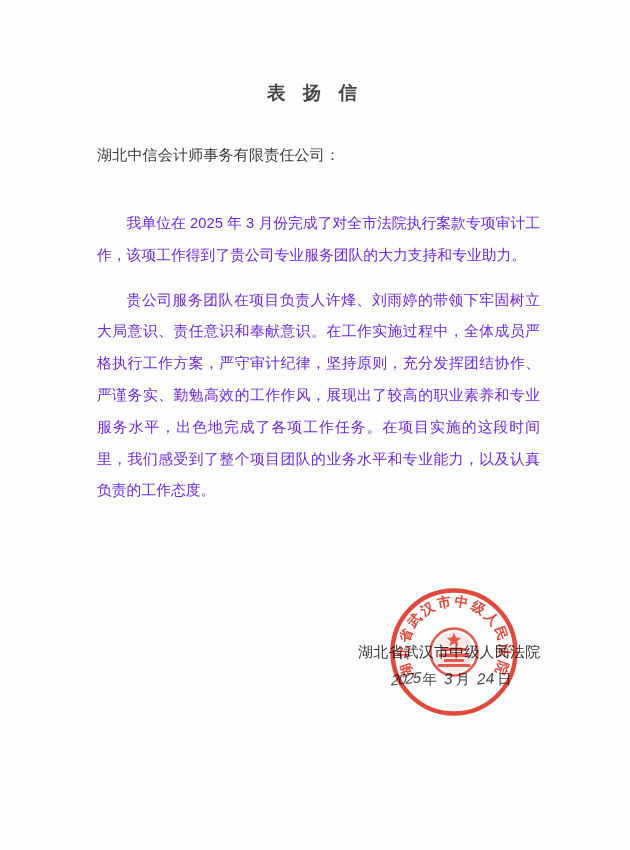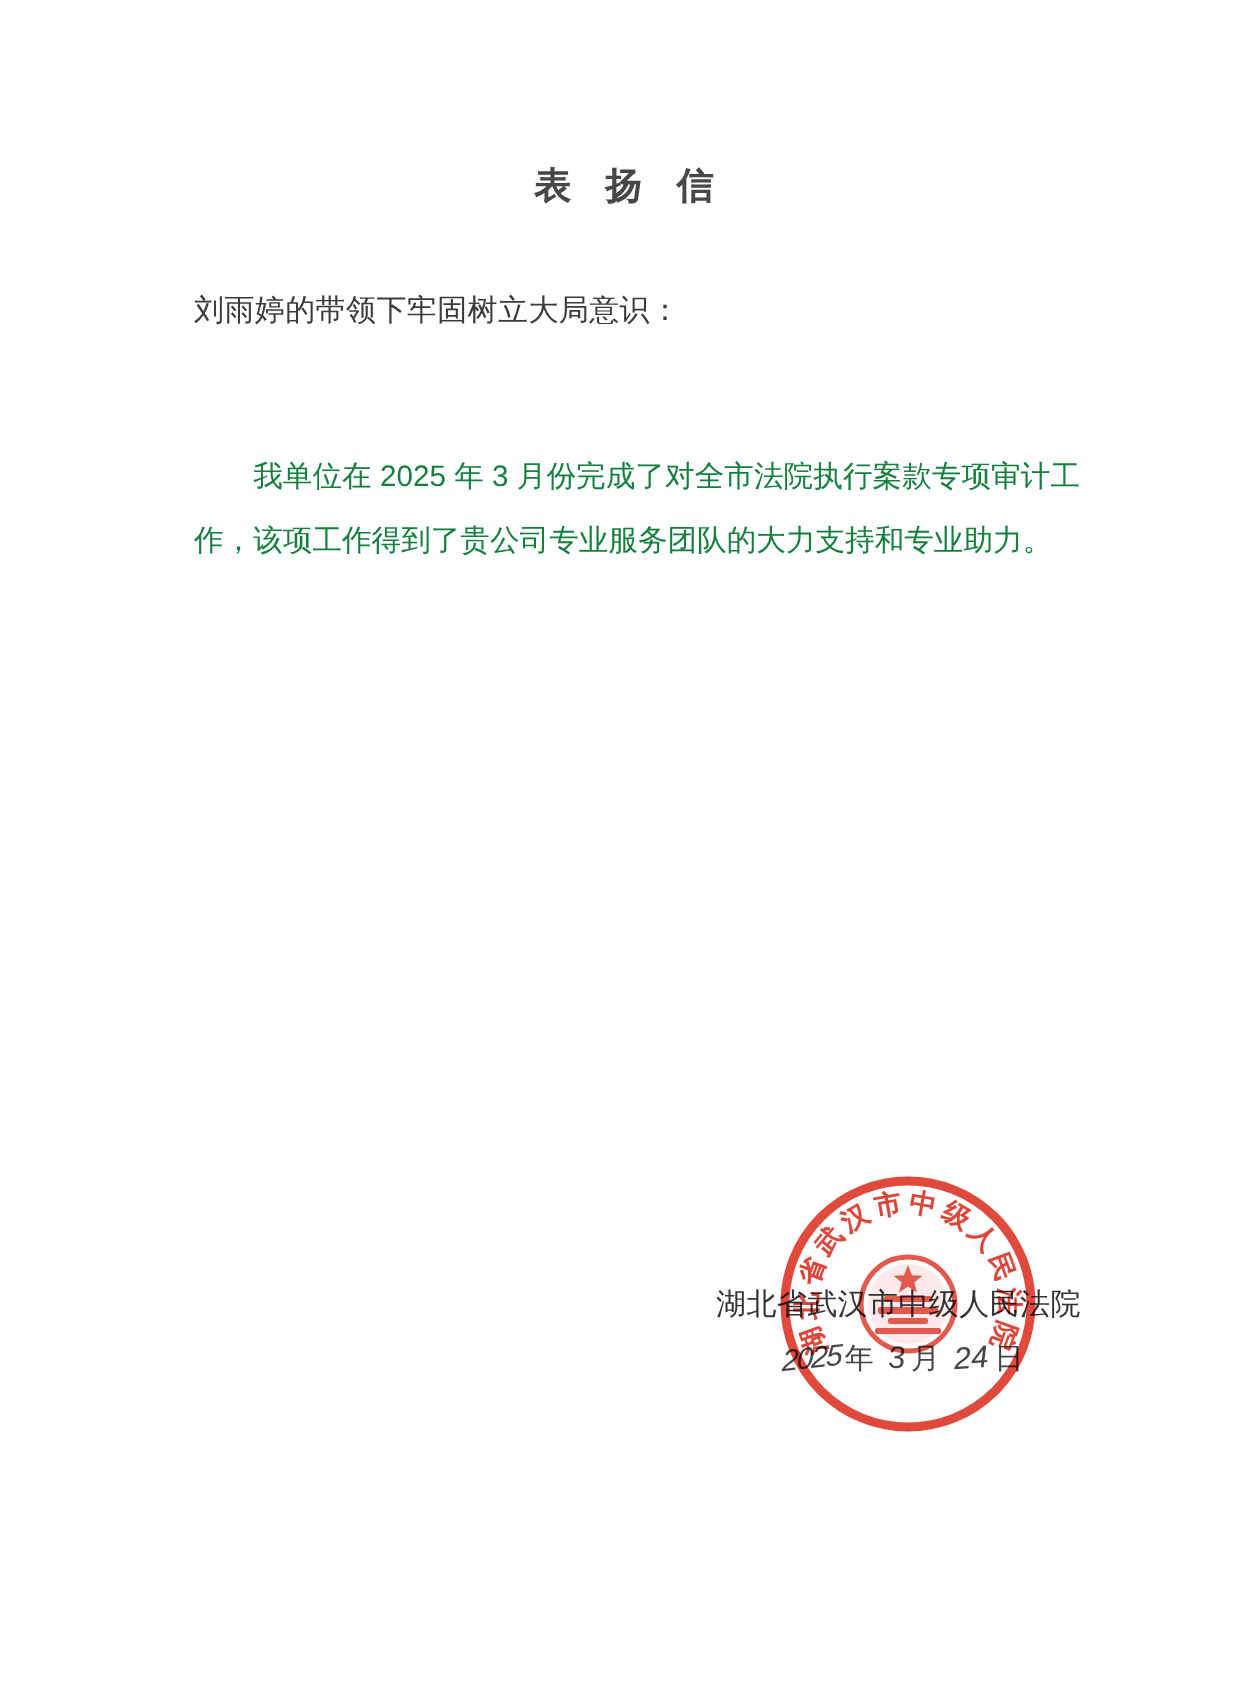--- a/index.html
+++ b/index.html
@@ -31,27 +31,27 @@
     position: absolute;
     left: 97px;
     top: 146px;
     font-size: 15px;
     color: #3b3b3e;
     letter-spacing: 0.2px;
   }
   .bodytext {
     position: absolute;
     left: 97px;
-    top: 224px;
+    top: 208px;
     width: 443px;
     font-size: 14.8px;
     line-height: 31.8px;
     text-align: justify;
     text-align-last: left;
-    color: #15803d;
+    color: #6d28d9;
   }
   .para {
     margin: 0 0 13px 0;
     text-indent: 2em;
   }
   .sig-org {
     position: absolute;
     left: 358px;
     top: 643px;
     font-size: 15px;
@@ -95,24 +95,25 @@
     pointer-events: none;
   }
 </style>
 </head>
 <body>
 
 <div class="page">
 
   <div class="title">表 扬 信</div>
 
-  <div class="salutation">刘雨婷的带领下牢固树立大局意识：</div>
+  <div class="salutation">湖北中信会计师事务有限责任公司：</div>
 
   <div class="bodytext">
     <p class="para">我单位在 2025 年 3 月份完成了对全市法院执行案款专项审计工作，该项工作得到了贵公司专业服务团队的大力支持和专业助力。</p>
+    <p class="para">贵公司服务团队在项目负责人许烽、刘雨婷的带领下牢固树立大局意识、责任意识和奉献意识。在工作实施过程中，全体成员严格执行工作方案，严守审计纪律，坚持原则，充分发挥团结协作、严谨务实、勤勉高效的工作作风，展现出了较高的职业素养和专业服务水平，出色地完成了各项工作任务。在项目实施的这段时间里，我们感受到了整个项目团队的业务水平和专业能力，以及认真负责的工作态度。</p>
   </div>
 
   <div class="sig-org">湖北省武汉市中级人民法院</div>
 
   <div class="sig-date">
     <span class="hw-year">2025</span><span class="hw-label">年</span><span class="gap-s"></span><span class="hw-num">3</span><span class="gap-xs"></span><span class="hw-label">月</span><span class="gap-s"></span><span class="hw-num">24</span><span class="gap-xs"></span><span class="hw-label">日</span>
   </div>
 
   <svg class="seal" viewBox="0 0 136 136" xmlns="http://www.w3.org/2000/svg">
     <g fill="none" stroke="#dd3628" opacity="0.9">

